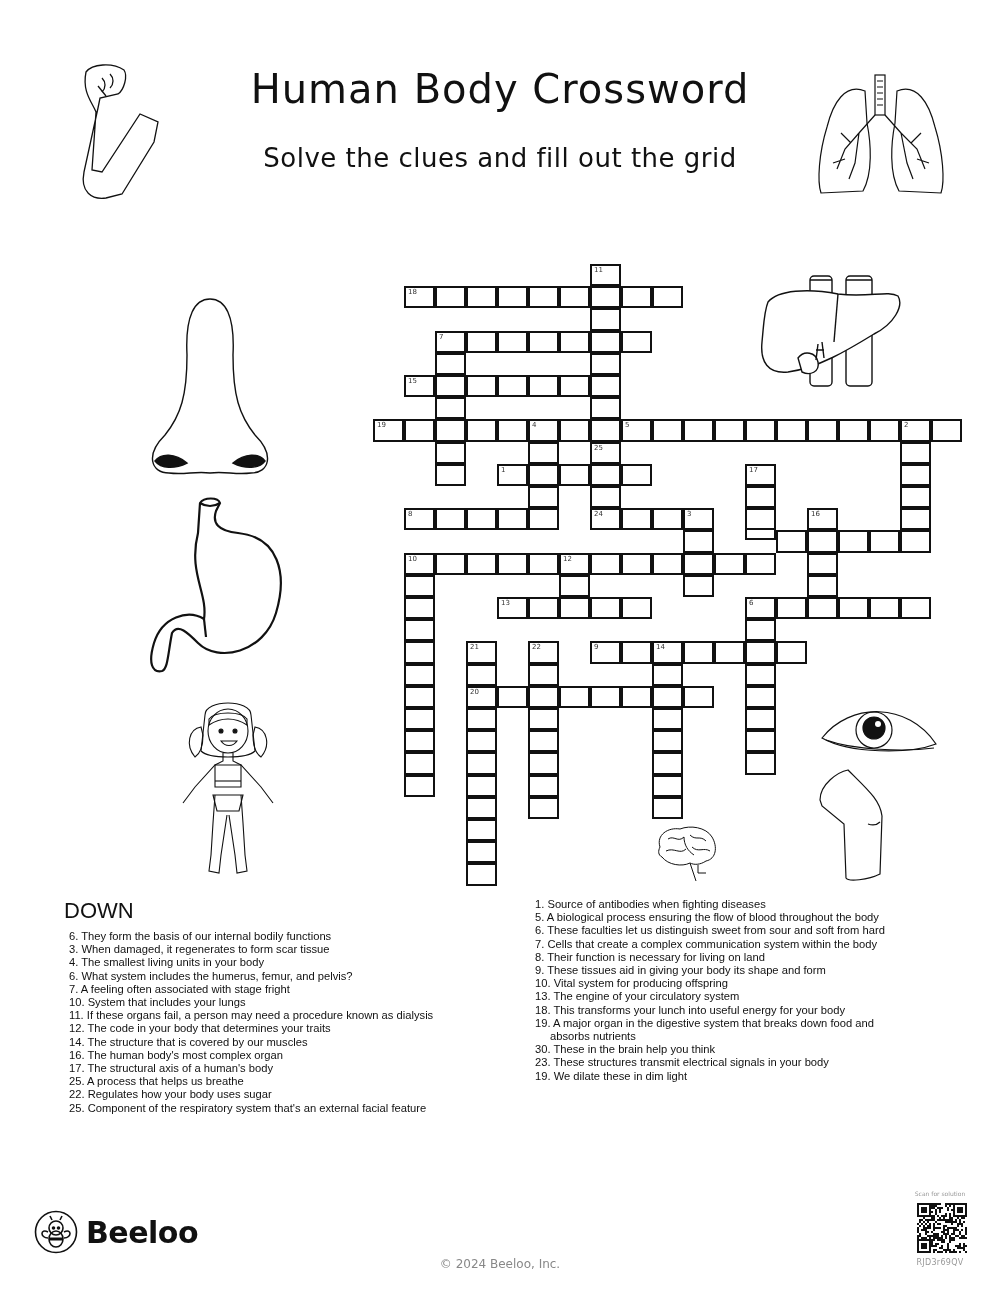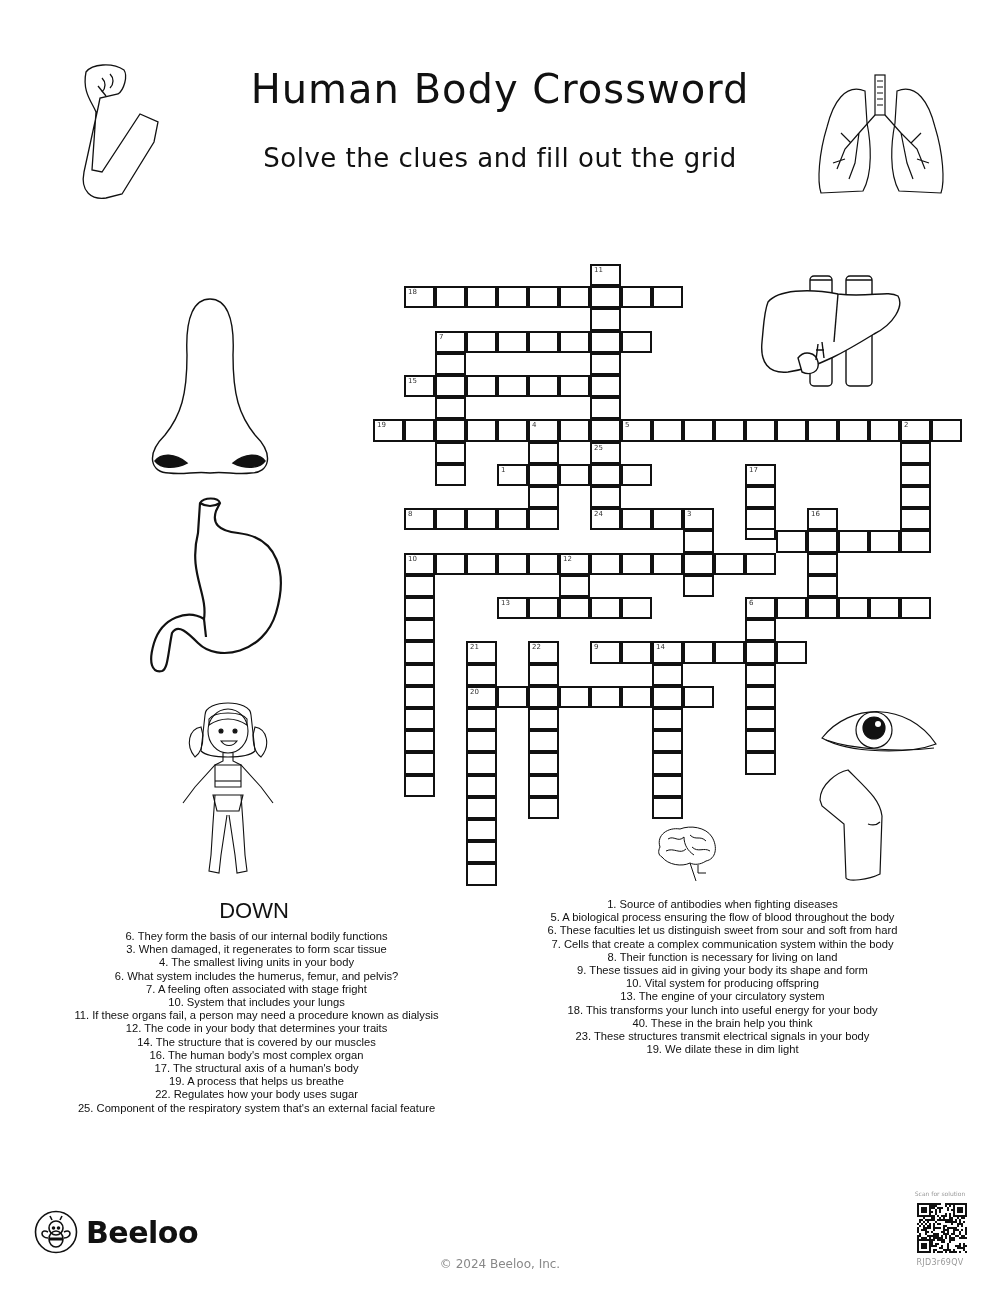--- a/index.html
+++ b/index.html
@@ -4,21 +4,21 @@
 <style>
   html, body { margin:0; padding:0; background:#ffffff; }
   body { width:1000px; height:1294px; position:relative; overflow:hidden; font-family:"DejaVu Sans", sans-serif; color:#111; }
   .title { position:absolute; left:0; width:1000px; top:66px; text-align:center; font-size:40px; letter-spacing:1px; font-family:"DejaVu Sans", sans-serif; font-weight:normal; color:#111; }
   .subtitle { position:absolute; left:0; width:1000px; top:143px; text-align:center; font-size:26px; letter-spacing:0.5px; color:#111; }
   .illus { position:absolute; }
   .illus svg { width:100%; height:100%; overflow:visible; }
   #grid { position:absolute; left:374px; top:265px; width:600px; height:630px; }
   .cell { position:absolute; width:31px; height:22.2px; box-sizing:border-box; border:2px solid #111; background:#fff; margin-left:-1px; margin-top:-1px; }
   .cell .num { position:absolute; left:2px; top:0px; font-size:7px; color:#333; font-family:"DejaVu Sans", sans-serif; line-height:9px; }
-  .clues { position:absolute; top:898px;text-align:center; }
+  .clues { position:absolute; top:898px; }
   .clues h2 { margin:0 0 6px 0; font-family:"Liberation Sans", sans-serif; font-weight:normal; font-size:22px; color:#111; }
   .clues ol { list-style:none; margin:0; padding:0; }
   .clues li { font-family:"Liberation Sans", sans-serif; font-size:11.2px; line-height:13.2px; color:#111; padding-left:20px; text-indent:-15px; }
   #down { left:64px; width:380px; }
   #across { left:530px; width:380px; }
   .brand { position:absolute; left:34px; top:1210px; display:flex; align-items:center;text-align:right; }
   .brand-name { font-family:"DejaVu Sans", sans-serif; font-weight:bold; font-size:30px; margin-left:8px; color:#111; letter-spacing:-0.5px; }
   .copyright { position:absolute; left:0; width:1000px; top:1257px; text-align:center; font-size:12px; color:#888; }
   .qr-label { position:absolute; left:905px; top:1190px; width:70px; text-align:center; font-size:6px; color:#999; }
   .qr { position:absolute; left:917px; top:1203px; width:50px; height:50px; }
@@ -348,38 +348,39 @@
         <li>3. When damaged, it regenerates to form scar tissue</li>
         <li>4. The smallest living units in your body</li>
         <li>6. What system includes the humerus, femur, and pelvis?</li>
         <li>7. A feeling often associated with stage fright</li>
         <li>10. System that includes your lungs</li>
         <li>11. If these organs fail, a person may need a procedure known as dialysis</li>
         <li>12. The code in your body that determines your traits</li>
         <li>14. The structure that is covered by our muscles</li>
         <li>16. The human body's most complex organ</li>
         <li>17. The structural axis of a human's body</li>
-        <li>19. A process that helps us breathe</li>
+        <li>25. A process that helps us breathe</li>
         <li>22. Regulates how your body uses sugar</li>
         <li>25. Component of the respiratory system that's an external facial feature</li>
       </ol>
   </div>
 
   <div class="clues" id="across">
     <ol id="across-list">
         <li>1. Source of antibodies when fighting diseases</li>
         <li>5. A biological process ensuring the flow of blood throughout the body</li>
         <li>6. These faculties let us distinguish sweet from sour and soft from hard</li>
         <li>7. Cells that create a complex communication system within the body</li>
         <li>8. Their function is necessary for living on land</li>
         <li>9. These tissues aid in giving your body its shape and form</li>
         <li>10. Vital system for producing offspring</li>
         <li>13. The engine of your circulatory system</li>
         <li>18. This transforms your lunch into useful energy for your body</li>
-        <li>40. These in the brain help you think</li>
+        <li>19. A major organ in the digestive system that breaks down food and absorbs nutrients</li>
+        <li>30. These in the brain help you think</li>
         <li>23. These structures transmit electrical signals in your body</li>
         <li>19. We dilate these in dim light</li>
       </ol>
   </div>
 
   <div class="brand">
     <span style="display:inline-block;width:44px;height:44px;">
       <svg viewBox="0 0 44 44" width="44" height="44" fill="none" stroke="#111" stroke-width="1.6">
         <circle cx="22" cy="22" r="20.5"></circle>
         <circle cx="22" cy="18" r="7"></circle>

